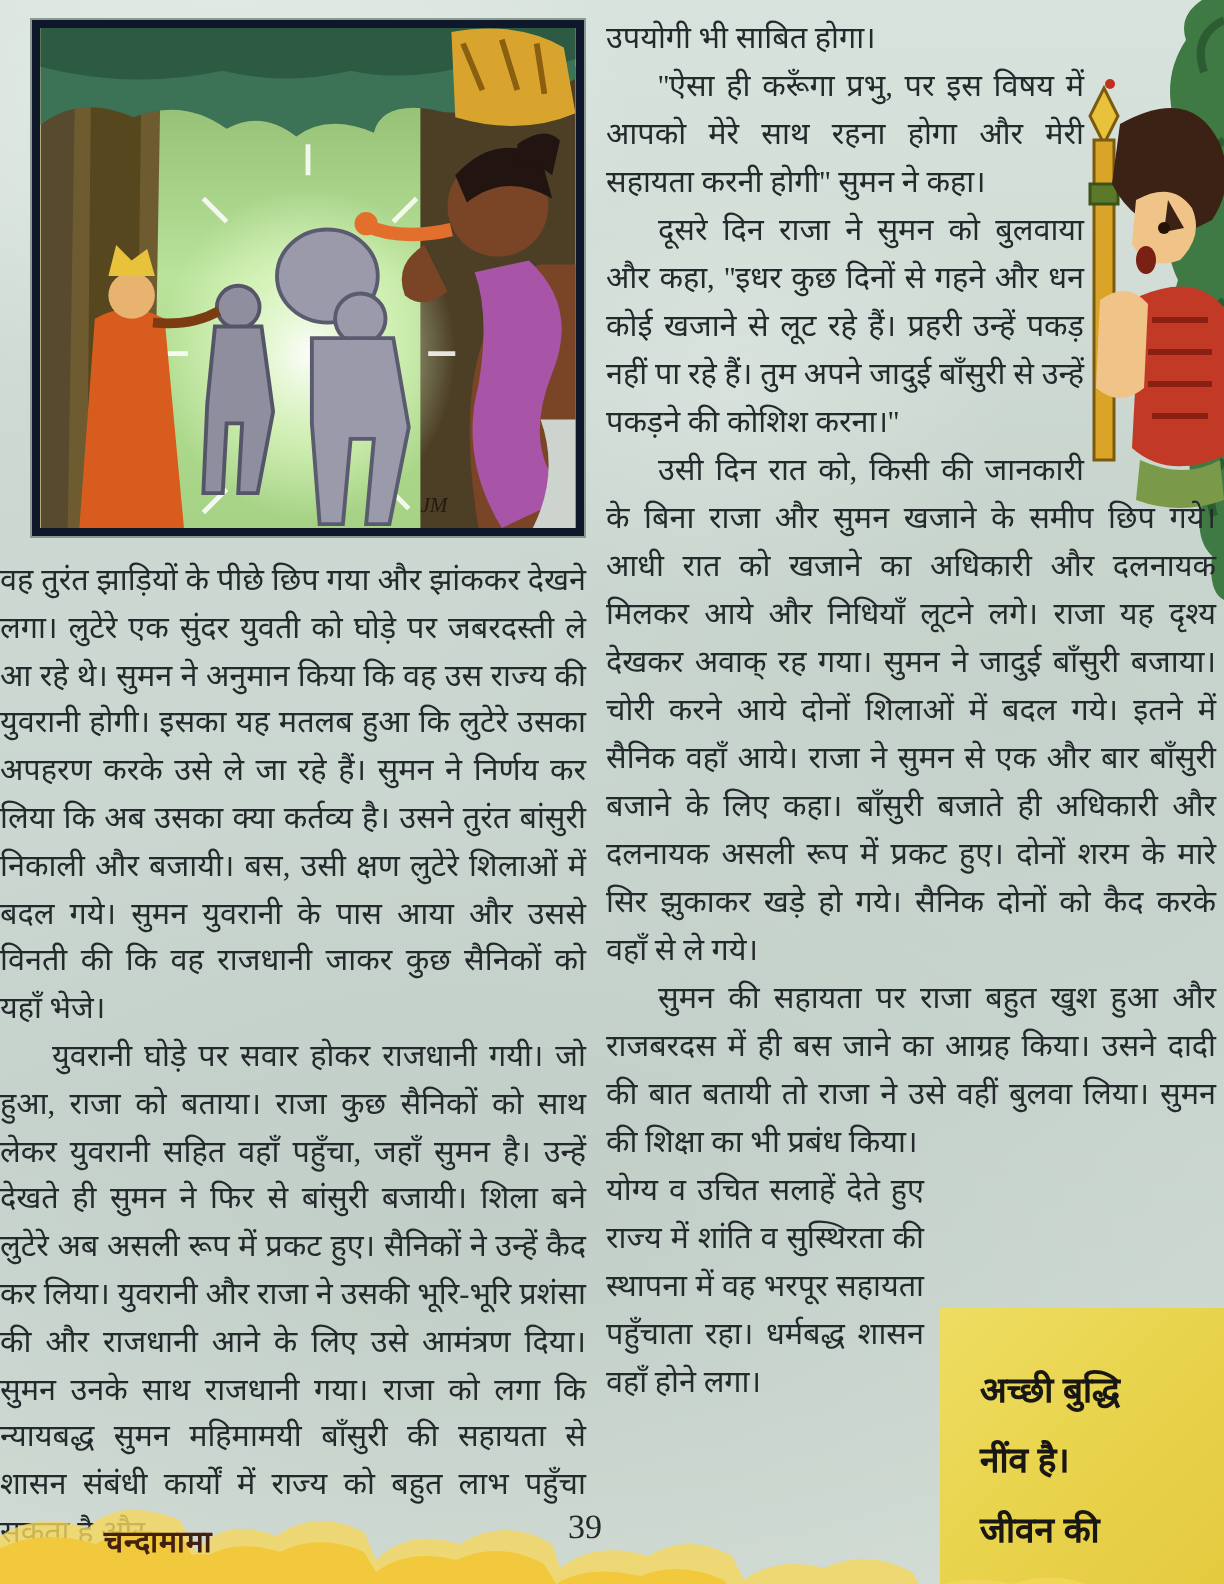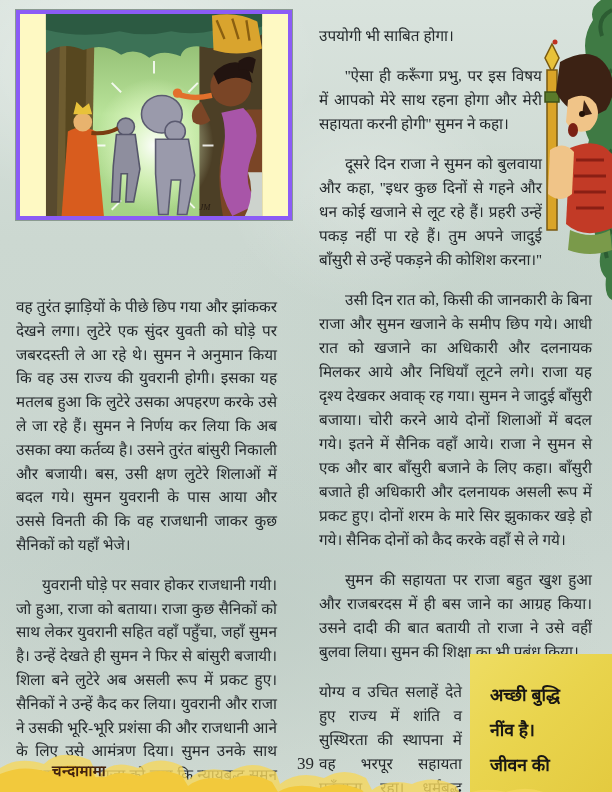--- a/index.html
+++ b/index.html
@@ -8,31 +8,31 @@
     font-family:"Liberation Serif","DejaVu Sans",serif;
     color:#24292c;
     background:
       radial-gradient(ellipse 300px 200px at 18% 8%, rgba(255,255,255,0.38), transparent 70%),
       radial-gradient(ellipse 420px 300px at 82% 45%, rgba(188,204,196,0.45), transparent 72%),
       radial-gradient(ellipse 520px 320px at 38% 78%, rgba(182,198,190,0.5), transparent 72%),
       radial-gradient(ellipse 200px 160px at 60% 25%, rgba(255,255,255,0.25), transparent 70%),
       linear-gradient(180deg,#d9e3dd 0%,#ccd8d1 30%,#c9d5cf 70%,#d2dcd5 100%);
   }
   .illustration-frame{
-    position:absolute;left:16px;top:10px;width:276px;height:210px;
-    border:4px solid #8b5cf6;box-shadow:0 0 0 1px #8a9a90;
+    position:absolute;left:16px;top:10px;width:276px;height:258px;
+    border:4px solid #0f172a;box-shadow:0 0 0 1px #8a9a90;
     box-sizing:border-box;background:#fef9c3;
   }
   .illustration-frame svg{display:block;width:100%;height:100%;}
   .margin-art{position:absolute;right:0;top:0;width:72px;height:300px;}
   .margin-art svg{display:block;width:100%;height:100%;}
   .col{position:absolute;text-align:justify;}
   .left-col{left:0;top:279px;width:293px;font-size:15.3px;line-height:23.8px;}
   .right-col{left:303px;top:8px;width:305px;font-size:15.3px;line-height:24px;}
-  .col p{margin:16px;}
+  .col p{margin:0;}
   .col p.indent{text-indent:26px;}
   .spacer-top{float:right;width:66px;height:240px;}
   .spacer-quote{float:right;width:146px;height:116px;}
   .quote-box{
     position:absolute;left:470px;top:654px;width:158px;height:138px;
     background:linear-gradient(135deg,#eedd63 0%,#e9d44d 45%,#e3c93e 100%);
     box-sizing:border-box;padding:24px 6px 0 20px;
   }
   .quote-box .quote-line{
     font-family:"Liberation Sans","DejaVu Sans",sans-serif;
@@ -40,21 +40,21 @@
   }
   .bottom-band{position:absolute;left:0;bottom:0;width:612px;height:48px;pointer-events:none;}
   .bottom-band svg{display:block;width:100%;height:100%;}
   .magazine-name{
     position:absolute;left:52px;top:760px;
     font-family:Liberation Serif, serif;
     font-weight:bold;font-size:15px;color:#42220f;letter-spacing:0.5px;
   }
   .page-number{
     position:absolute;left:284px;top:754px;
-    font-size:17px;color:#26292b;margin-left:13px;
+    font-size:17px;color:#26292b;
   }
 </style>
 </head>
 <body>
 
 <div class="illustration-frame">
   <svg viewBox="0 0 276 258">
     <defs>
       <radialGradient id="glow" cx="50%" cy="50%" r="50%">
         <stop offset="0%" stop-color="#ffffff" stop-opacity="0.95"></stop>

